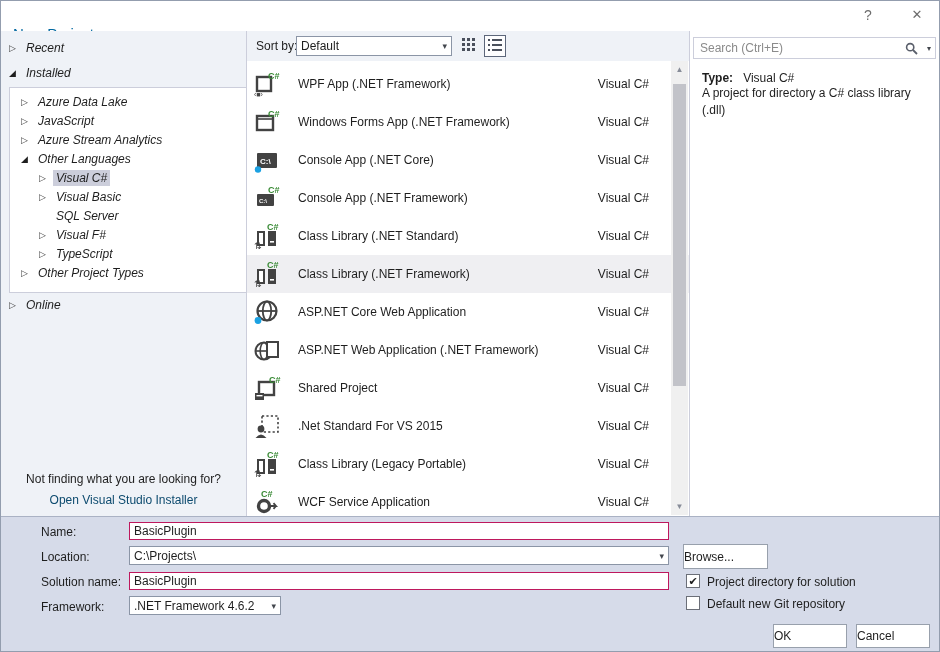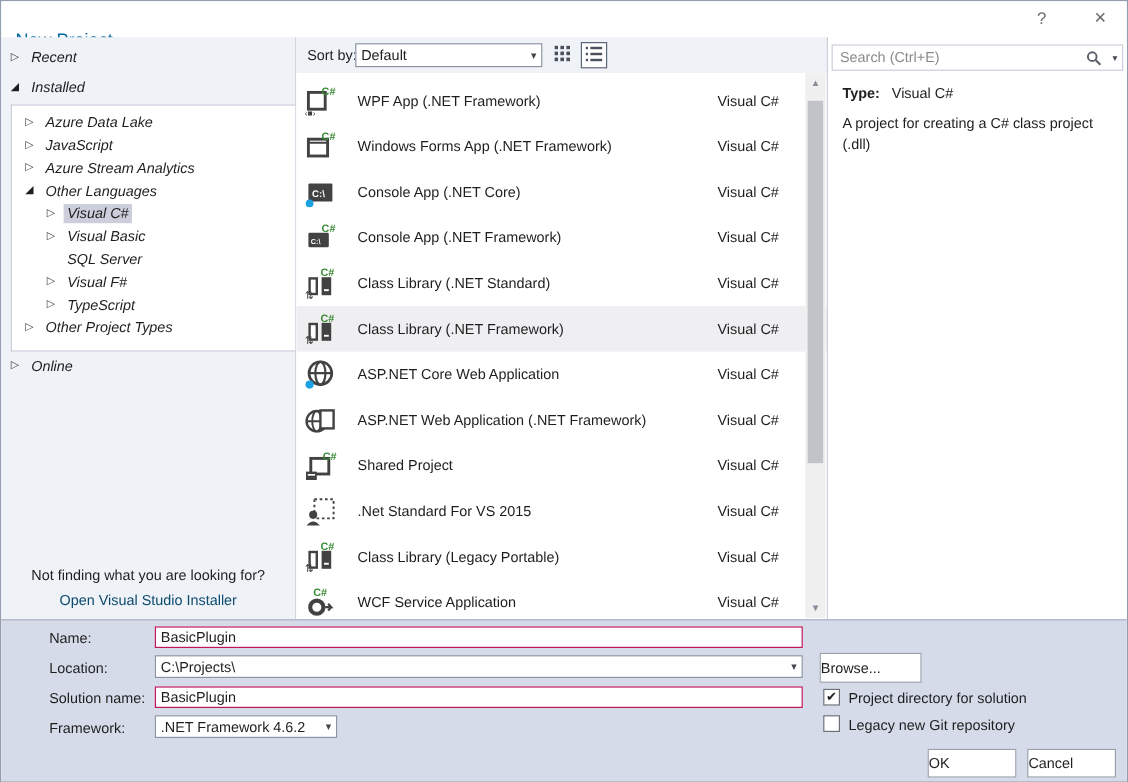--- a/index.html
+++ b/index.html
@@ -57,21 +57,21 @@
   .sthumb{position:absolute;left:2px;width:13px;top:23px;height:302px;background:#c2c3c9;}
 
   
   .rightpanel{position:absolute;left:688px;top:30px;width:252px;height:485px;background:#fff;border-left:1px solid #cccedb;}
   .searchbox{position:absolute;left:3px;top:6px;right:5px;height:22px;border:1px solid #cccedb;background:#fff;display:flex;align-items:center;padding:0 4px;}
   .searchbox input{flex:1;border:none;outline:none;font-size:12px;color:#1e1e1e;background:transparent;min-width:0;}
   .searchbox input::placeholder{color:#8b8b8b;opacity:1;}
   .searchbox .mag{flex:0 0 16px;display:flex;align-items:center;}
   .searchbox .sarrow{flex:0 0 10px;font-size:8px;color:#43474e;text-align:right;}
   .detail{position:absolute;left:12px;top:40px;width:228px;}
-  .typeline{margin-bottom:10px;}
+  .typeline{}
   .typeline b{font-weight:bold;}
   .desc{width:222px;line-height:17px;}
 
   
   .bottompanel{position:absolute;left:0;top:515px;width:100%;height:137px;background:#d6dbe9;border-top:1px solid #aab2c4;}
   .flabel{position:absolute;left:40px;}
   .txt{position:absolute;left:128px;width:540px;height:18px;border:1px solid #be185d;background:#fff;padding:0 4px;font-size:12px;color:#1e1e1e;outline:none;}
   .loccombo{position:absolute;left:128px;top:29px;width:540px;height:19px;}
   .fwcombo{position:absolute;left:128px;top:79px;width:152px;height:19px;border-color:#8b95a6;}
   .btn{position:absolute;background:#ffffff;border:1px solid #98a0ac;text-align:left;font-size:12px;color:#1e1e1e;padding:0;cursor:default;}
@@ -371,21 +371,21 @@
           </svg>
       </span>
       <span class="sarrow">▾</span>
     </div>
     <div class="detail">
       <div class="typeline">
         <b>Type:</b>
         <span>&nbsp;</span>
         <span>Visual C#</span>
       </div>
-      <div class="desc">A project for creating a C# class project (.dll)</div>
+      <div class="desc">A project for directory a C# class library (.dll)</div>
     </div>
   </div>
 
   <div class="bottompanel">
     <span class="flabel" style="top:8px;">Name:</span>
     <input class="txt" style="top: 5px;" type="text" value="BasicPlugin">
 
     <span class="flabel" style="top:33px;">Location:</span>
     <div class="combo loccombo">
       <span class="cval">C:\Projects\</span>
@@ -399,19 +399,19 @@
     <span class="cb cb1"><span>✔</span></span>
     <span class="cblabel" style="top:58px;">Project directory for solution</span>
 
     <span class="flabel" style="top:83px;">Framework:</span>
     <div class="combo fwcombo">
       <span class="cval">.NET Framework 4.6.2</span>
       <span class="carr">▾</span>
     </div>
 
     <span class="cb cb2"></span>
-    <span class="cblabel" style="top:80px;">Legacy new Git repository</span>
+    <span class="cblabel" style="top:80px;">Default new Git repository</span>
 
     <button class="btn okbtn">OK</button>
     <button class="btn cancelbtn">Cancel</button>
   </div>
 
 </div>
 
 </body></html>

